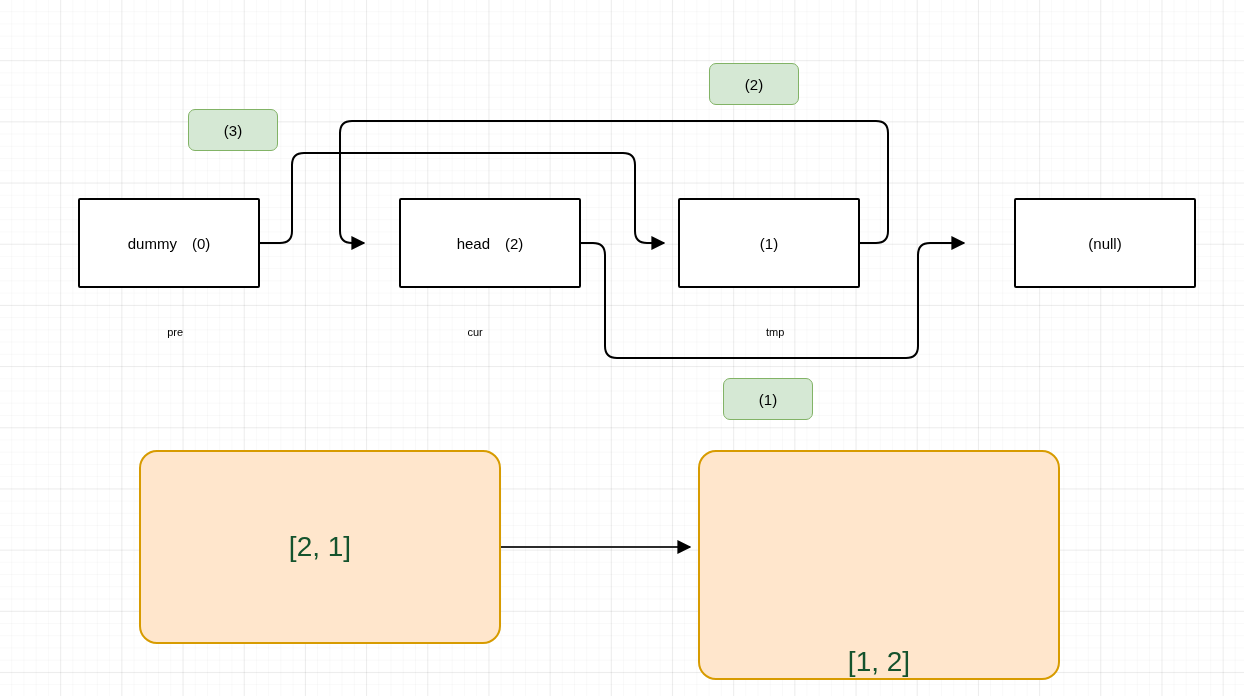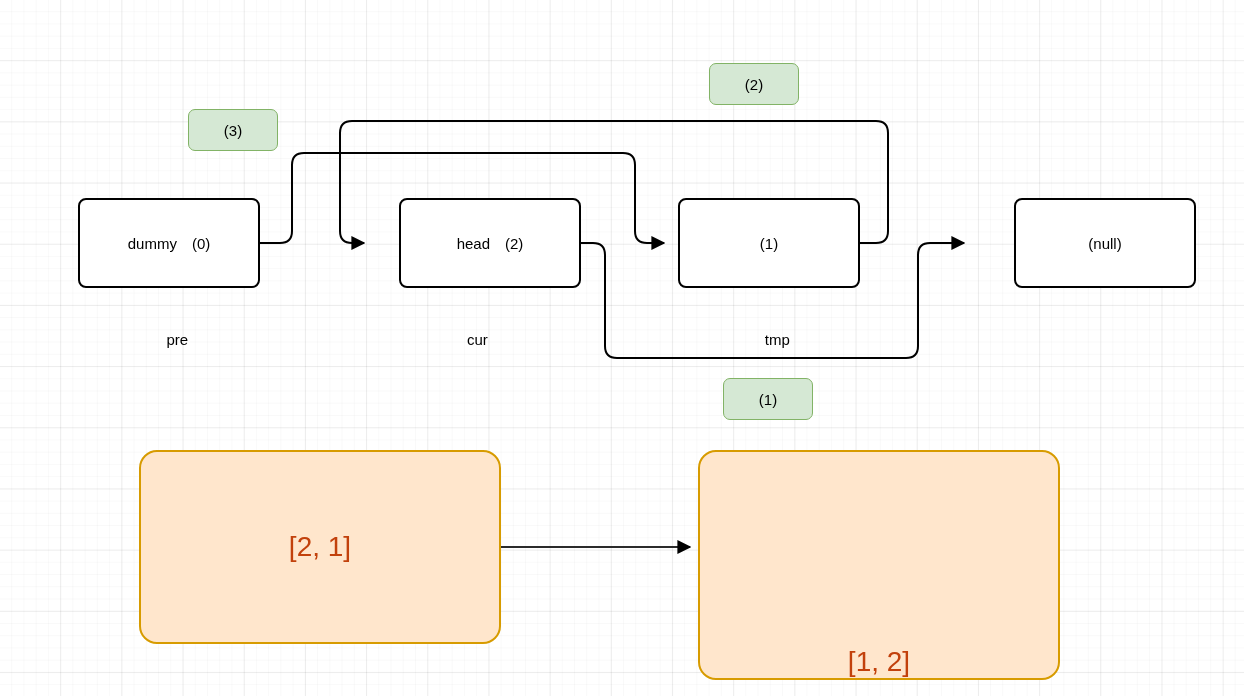--- a/index.html
+++ b/index.html
@@ -31,33 +31,33 @@
     left: 0; top: 0;
     width: 1244px;
     height: 696px;
     pointer-events: none;
   }
   .node {
     position: absolute;
     box-sizing: border-box;
     background: #ffffff;
     border: 2px solid #000000;
-    border-radius: 8px;
+    border-radius: 2px;
     display: flex;
     align-items: center;
     justify-content: center;
     font-family: "Liberation Sans", sans-serif;
     font-size: 15px;
     color: #000000;
     white-space: pre;
   }
   .varlabel {
     position: absolute;
     font-family: "Liberation Sans", sans-serif;
-    font-size: 15px;
+    font-size: 11px;
     color: #000000;
     text-align: center;
     white-space: pre;
   }
   .steplabel {
     position: absolute;
     box-sizing: border-box;
     background: #d5e8d4;
     border: 1.5px solid #82b366;
     border-radius: 7px;
@@ -73,21 +73,21 @@
     position: absolute;
     box-sizing: border-box;
     background: #ffe6cc;
     border: 2px solid #d79b00;
     border-radius: 18px;
     display: flex;
     align-items: center;
     justify-content: center;
     font-family: "Liberation Sans", sans-serif;
     font-size: 28px;
-    color: #c2410c;
+    color: #14532d;
     white-space: pre;
   }
 </style>
 </head>
 <body>
 
 <div id="canvas">
 
   <svg id="wires" viewBox="0 0 1244 696" width="1244" height="696">
     <defs>

